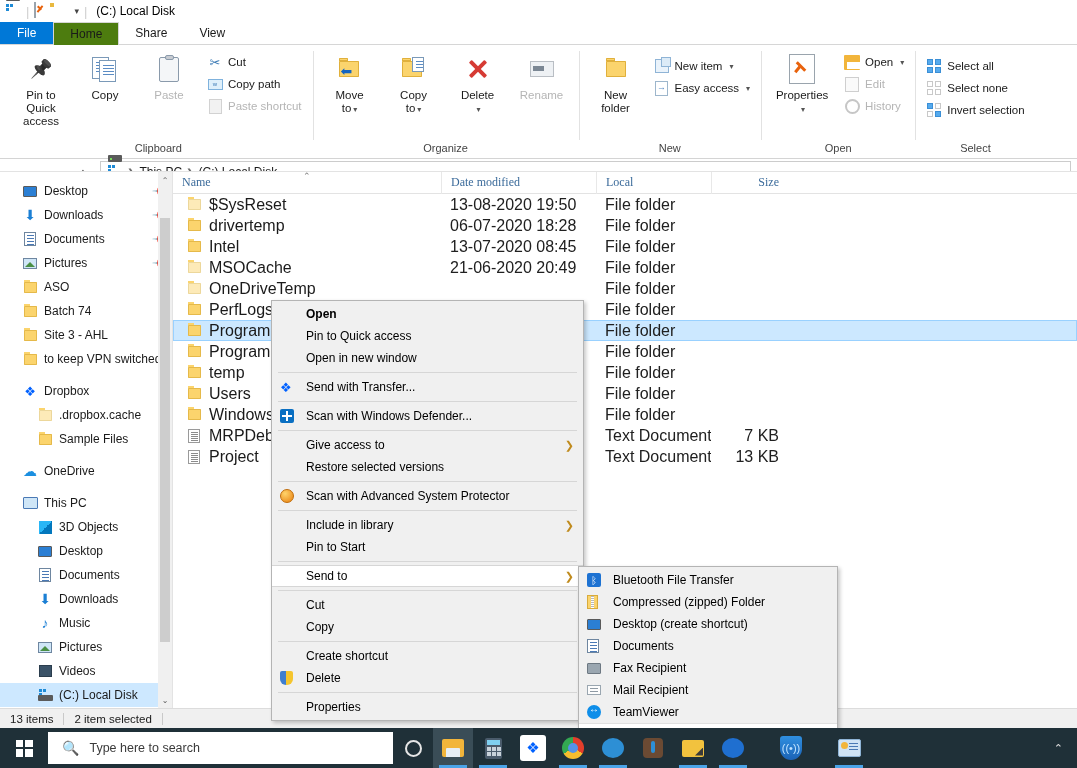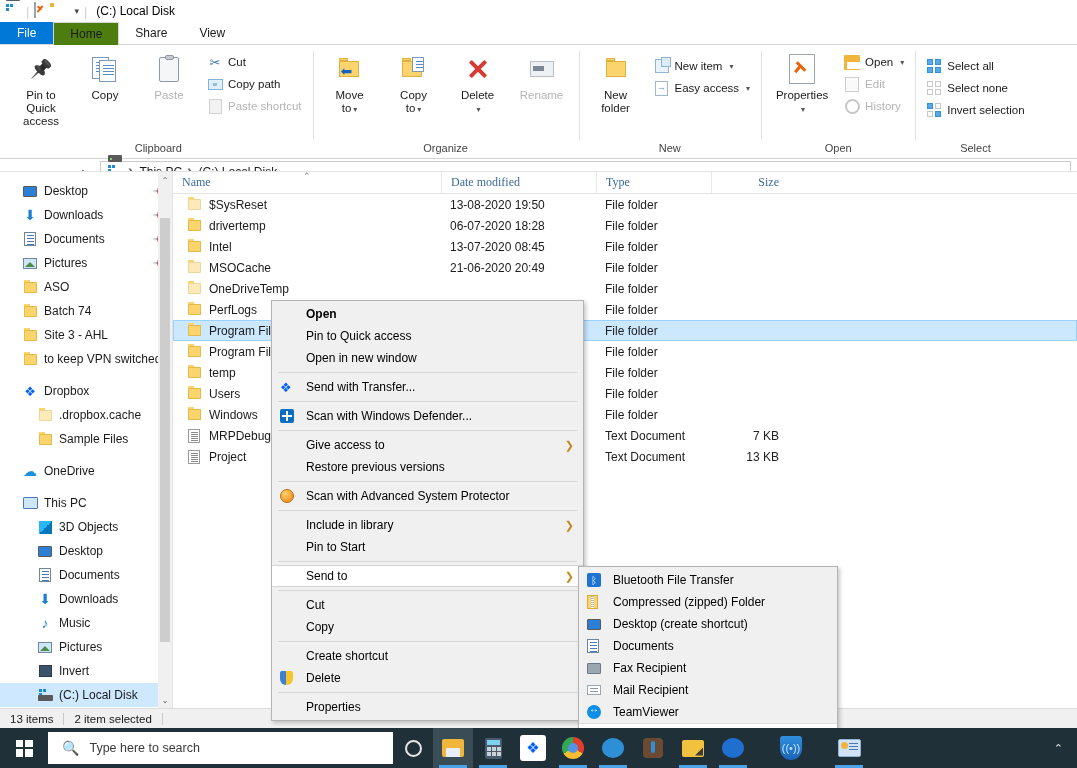--- a/index.html
+++ b/index.html
@@ -182,21 +182,21 @@
   .filelist { flex:1; position:relative; background:#fff; border-left:1px solid #e3e3e3; }
   .colhdr { height:22px; display:flex; align-items:center; border-bottom:1px solid #e3e3e3;
     font-size:12px; color:#3a6a9a; position:relative; }
   .colhdr .ch { padding-left:9px; position:relative; height:22px; display:flex; align-items:center;font-family:Liberation Serif, serif; }
   .colhdr .ch + .ch { border-left:1px solid #e8e8e8; }
   .sortmark { position:absolute; left:130px; top:-1px; font-size:9px; color:#7c7c7c; }
   .c-name { width:268px; }
   .c-date { width:155px; }
   .c-type { width:115px; }
   .c-size { width:80px; justify-content:flex-end; padding-right:12px !important; }
-  .row { height:21px; display:flex; align-items:center; font-size:12px; color:#1a1a1a; }
+  .row { height:21px; display:flex; align-items:center; font-size:16px; color:#1a1a1a; }
   .row.sel { background:#cce8ff; box-shadow: inset 0 0 0 1px #99d1ff; }
   .cell { padding-left:9px; display:flex; align-items:center; gap:7px; overflow:hidden;
     white-space:nowrap; }
   .cell.name { width:268px; padding-left:13px; }
   .cell.date { width:155px; color:#202020; }
   .cell.type { width:115px; color:#202020; }
   .cell.size { width:80px; justify-content:flex-end; padding-right:12px; color:#202020; }
   .f-ico { width:16px; height:16px; display:inline-flex; align-items:center; justify-content:center;
     flex:0 0 16px; }
   .txtdoc { width:12px; height:14px; background:#fff; border:1px solid #9a9a9a; position:relative; }
@@ -687,21 +687,21 @@
           <div class="nav-item lvl1">
             <span class="ni-ico">
               <span class="pics-ico"></span>
             </span>
             <span>Pictures</span>
           </div>
           <div class="nav-item lvl1">
             <span class="ni-ico">
               <span class="video-ico"></span>
             </span>
-            <span>Invert</span>
+            <span>Videos</span>
           </div>
           <div class="nav-item lvl1 sel">
             <span class="ni-ico">
               <span class="drive-ico">
                 <i class="s" style="left:1px;top:0"></i>
                 <i class="s" style="left:5px;top:0"></i>
                 <i class="s" style="left:1px;top:4px"></i>
                 <i class="b"></i>
               </span>
             </span>
@@ -715,21 +715,21 @@
       </div>
     </div>
 
     <div class="filelist">
       <div class="colhdr">
         <div class="ch c-name">
           <span>Name</span>
           <span class="sortmark">⌃</span>
         </div>
         <div class="ch c-date">Date modified</div>
-        <div class="ch c-type">Type</div>
+        <div class="ch c-type">Local</div>
         <div class="ch c-size">Size</div>
       </div>
       <div id="file-rows">
           <div class="row">
             <div class="cell name">
               <span class="f-ico">
                 <span class="mini-folder pale"></span>
               </span>
               <span>$SysReset</span>
             </div>
@@ -902,21 +902,21 @@
           <span class="lb">Scan with Windows Defender...</span>
         </div>
         <div class="ctx-sep"></div>
         <div class="ctx-item">
           <span class="ic"></span>
           <span class="lb">Give access to</span>
           <span class="arr">❯</span>
         </div>
         <div class="ctx-item">
           <span class="ic"></span>
-          <span class="lb">Restore previous versions</span>
+          <span class="lb">Restore selected versions</span>
         </div>
         <div class="ctx-sep"></div>
         <div class="ctx-item">
           <span class="ic">
             <span class="ic-asp"></span>
           </span>
           <span class="lb">Scan with Advanced System Protector</span>
         </div>
         <div class="ctx-sep"></div>
         <div class="ctx-item">

